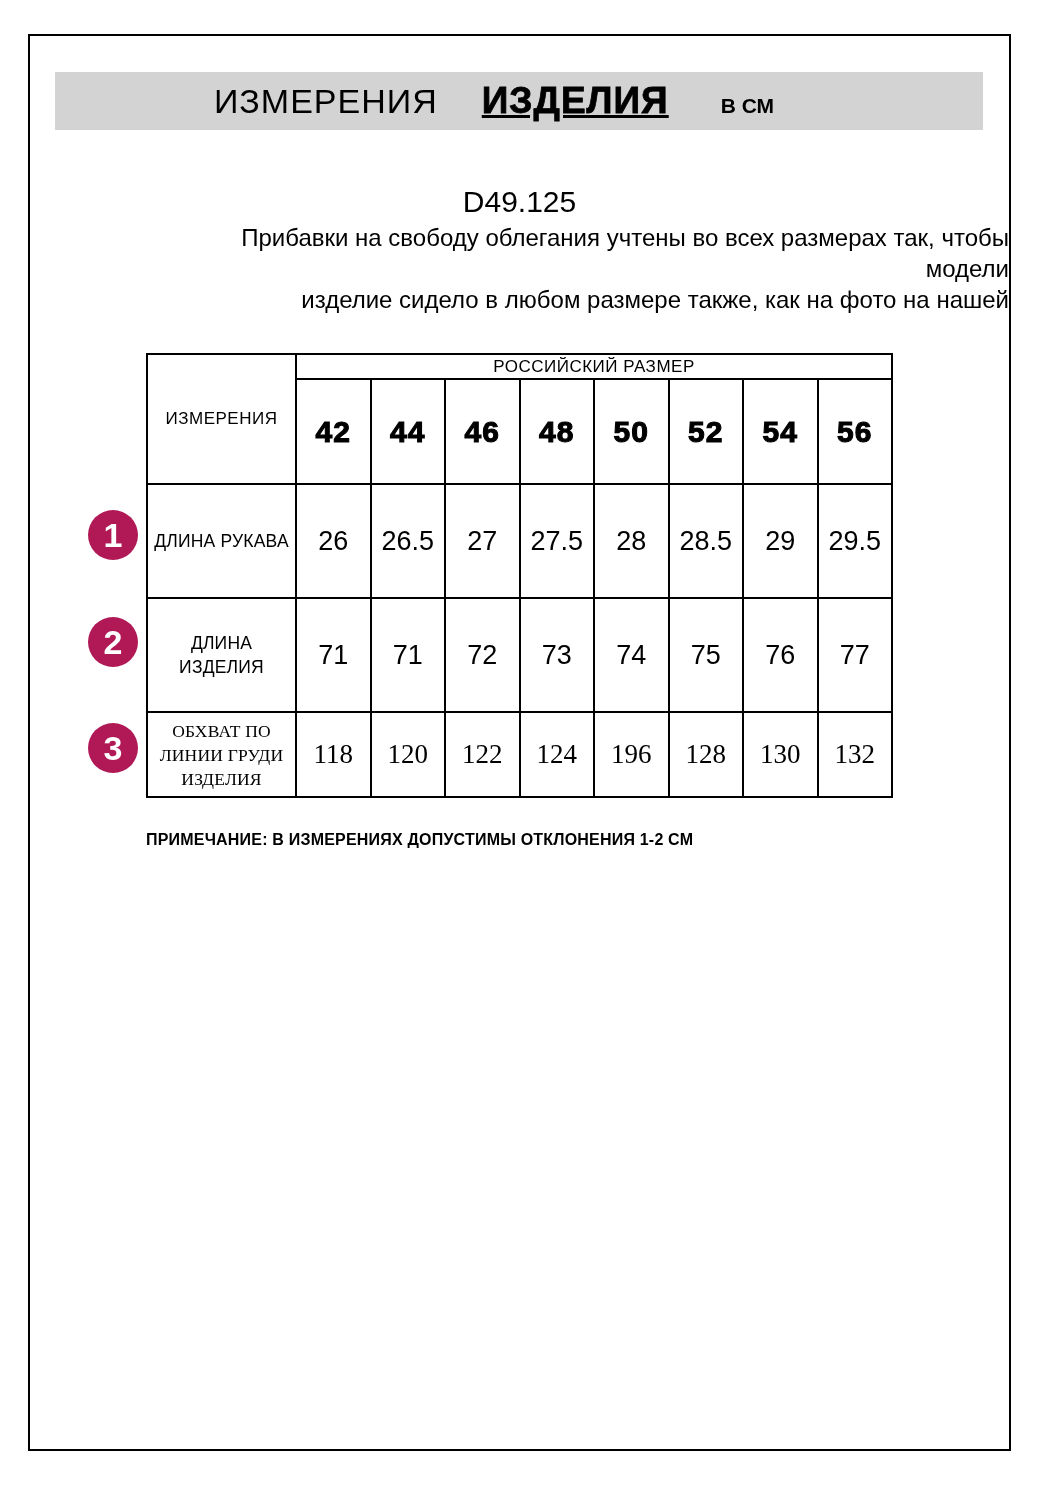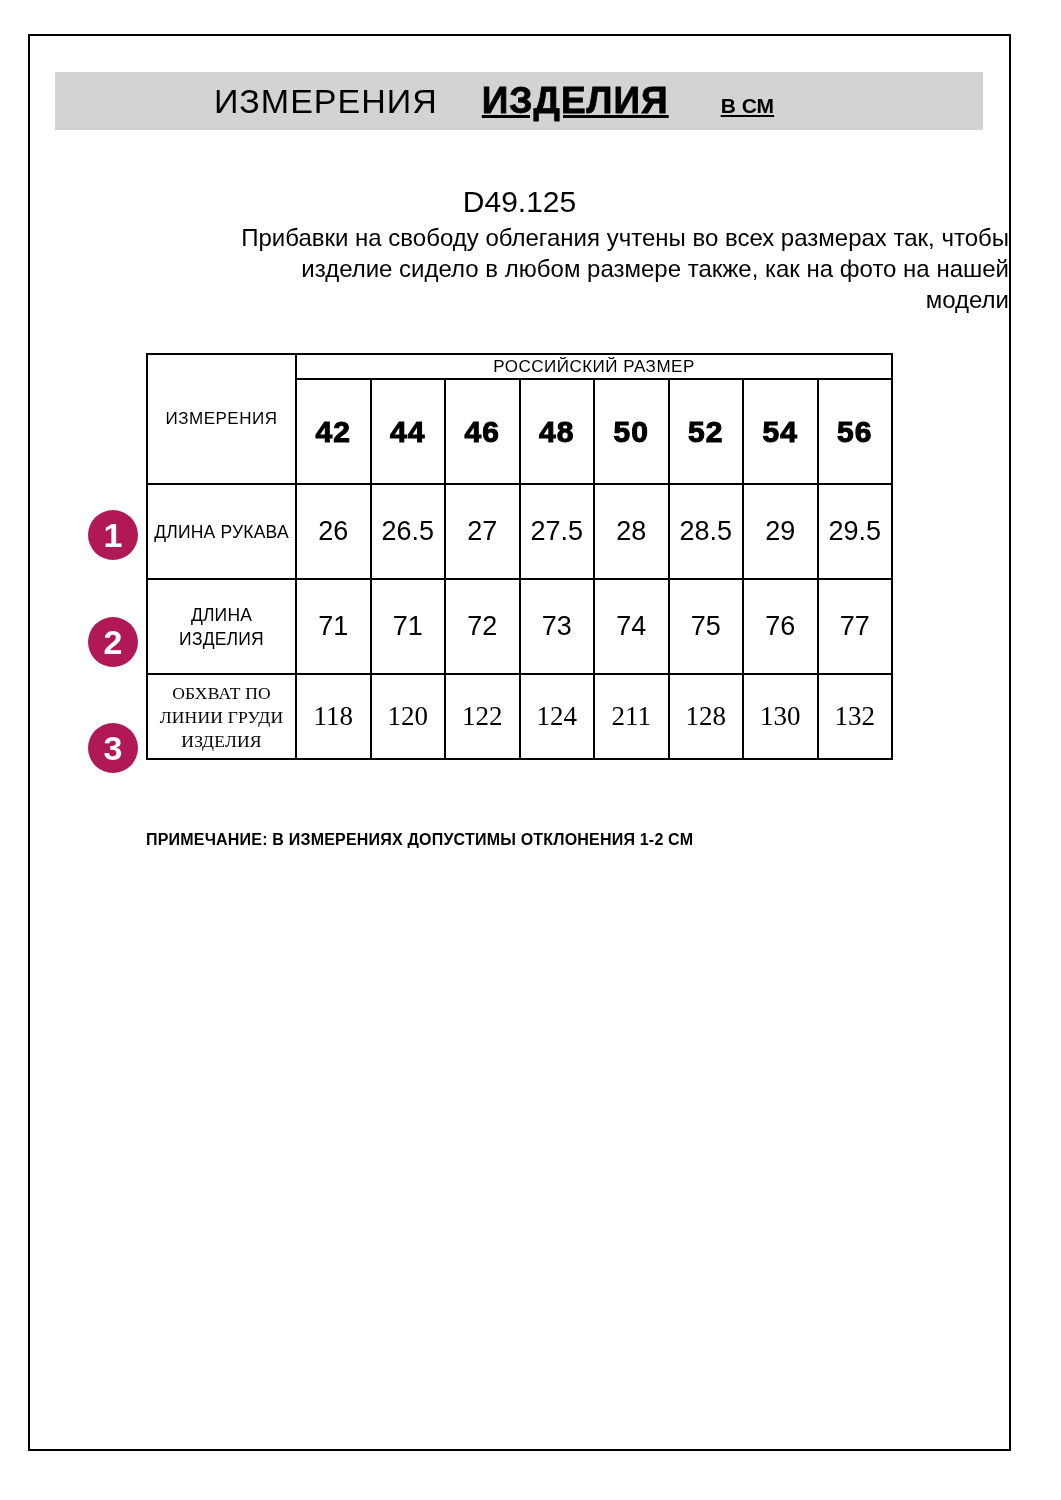--- a/index.html
+++ b/index.html
@@ -19,21 +19,21 @@
     padding-right:50px;box-sizing:border-box;
   }
   .title-band .t-reg{
     font-size:34px;letter-spacing:1px;line-height:58px;font-weight:400;
   }
   .title-band .t-bold{
     font-size:37px;letter-spacing:1px;line-height:58px;font-weight:700;
     -webkit-text-stroke:0.8px #000;margin-left:44px;text-decoration:underline;
   }
   .title-band .t-unit{
-    font-size:21px;line-height:58px;font-weight:600;margin-left:52px;text-decoration:underline;
+    font-size:21px;line-height:58px;font-weight:600;margin-left:52px;
   }
   .product-code{
     position:absolute;left:0;top:148px;width:100%;text-align:center;
     font-size:30px;line-height:36px;font-weight:400;
   }
   .description{
     position:absolute;left:0;top:152px;width:100%;text-align:right;
     font-size:24px;line-height:31px;font-weight:400;
   }
   .description{top:186px;}
@@ -46,21 +46,21 @@
     border:2px solid var(--line,#000);text-align:center;vertical-align:middle;
     padding:0 2px;font-weight:400;overflow:visible;
   }
   tr.group-row th{height:21px;font-size:17px;letter-spacing:0.5px;padding:1px 0;text-align:center;}
   th.corner-cell{font-size:19px;letter-spacing:0.5px;}
   tr.sizes-row td{
     height:103px;font-size:30px;font-weight:900;
     -webkit-text-stroke:1.1px #000;letter-spacing:1px;
   }
   td.row-label{font-size:17.5px;line-height:24px;letter-spacing:0.2px;}
-  tr.data-row{height:95px;}
+  tr.data-row{height:114px;}
   tr.data-row-last{height:85px;font-family:Liberation Serif, serif;}
   td.cell-val{font-size:27px;}
   
   .badge{
     position:absolute;left:58px;width:50px;height:50px;border-radius:50%;
     background:var(--accent,#b01956);color:#fff;
     display:flex;align-items:center;justify-content:center;
     font-size:34px;font-weight:700;
   }
   .badge-1{top:474px;}
@@ -79,22 +79,22 @@
   <div class="title-band">
     <span class="t-reg">ИЗМЕРЕНИЯ</span>
     <span class="t-bold">ИЗДЕЛИЯ</span>
     <span class="t-unit">В СМ</span>
   </div>
 
   <div class="product-code">D49.125</div>
 
   <div class="description">
     <div>Прибавки на свободу облегания учтены во всех размерах так, чтобы</div>
+    <div>модели</div>
     <div>изделие сидело в любом размере также, как на фото на нашей</div>
-    <div>модели</div>
   </div>
 
   <table class="size-table">
     <colgroup>
       <col style="width:149px">
       <col>
         <col>
         <col>
         <col>
         <col>
@@ -138,21 +138,21 @@
         <td class="cell-val">75</td>
         <td class="cell-val">76</td>
         <td class="cell-val">77</td>
       </tr>
       <tr class="data-row data-row-last">
         <td class="row-label">ОБХВАТ ПО ЛИНИИ ГРУДИ ИЗДЕЛИЯ</td>
         <td class="cell-val">118</td>
         <td class="cell-val">120</td>
         <td class="cell-val">122</td>
         <td class="cell-val">124</td>
-        <td class="cell-val">211</td>
+        <td class="cell-val">196</td>
         <td class="cell-val">128</td>
         <td class="cell-val">130</td>
         <td class="cell-val">132</td>
       </tr>
     </tbody>
   </table>
 
   <div class="badge badge-1">
     <span>1</span>
   </div>

